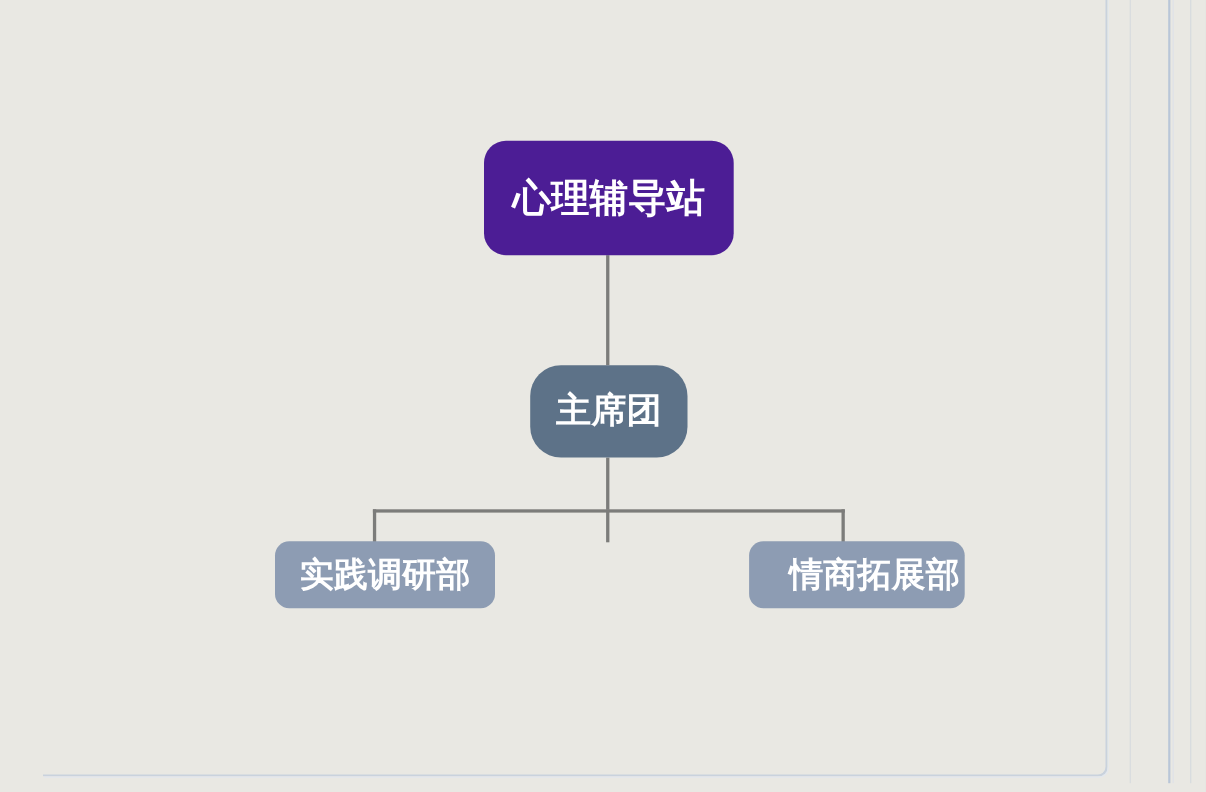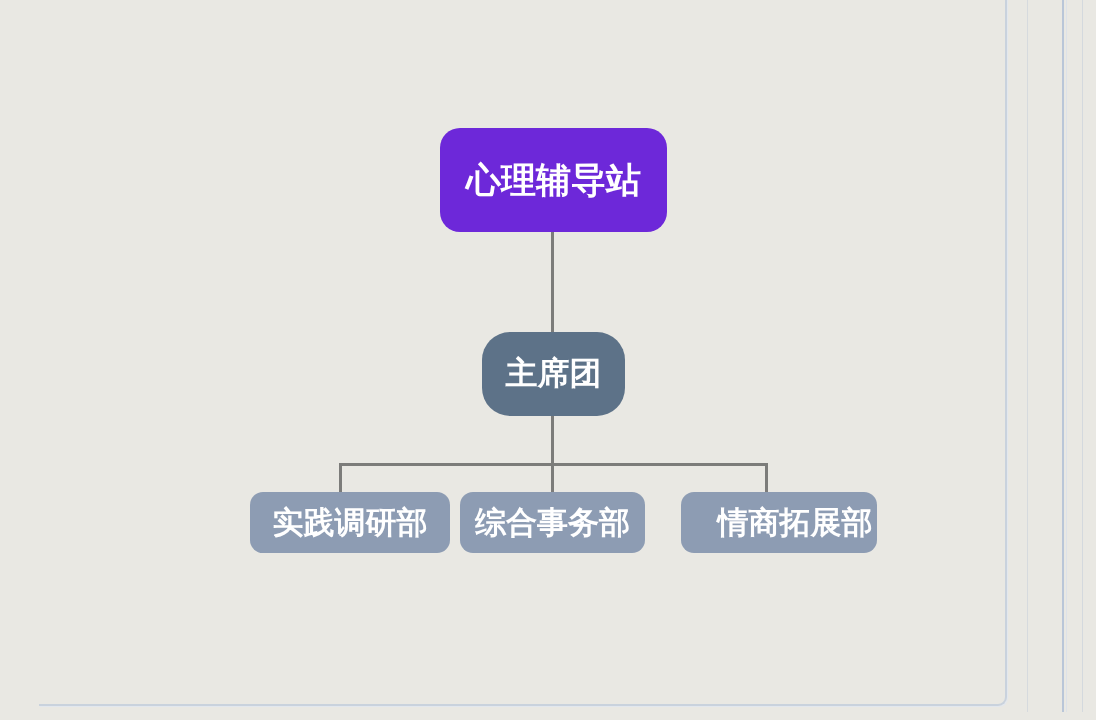--- a/index.html
+++ b/index.html
@@ -45,21 +45,21 @@
     justify-content: center;
     color: #ffffff;
     font-weight: 700;
     text-align: center;
     box-sizing: border-box;
     cursor: default;
   }
   .node-root {
     left: 440px; top: 128px;
     width: 227px; height: 104px;
-    background: #6d28d9;
+    background: #4c1d95;
     border-radius: 20px;
     font-size: 35px;
   }
   .node-middle {
     left: 482px; top: 332px;
     width: 143px; height: 84px;
     background: #5d7288;
     border-radius: 28px;
     font-size: 32px;
   }
@@ -109,21 +109,18 @@
   </div>
 
   <div class="node node-middle">
     <span>主席团</span>
   </div>
 
   <div class="node node-child node-child-1">
     <span>实践调研部</span>
   </div>
 
-  <div class="node node-child node-child-2">
-    <span>综合事务部</span>
-  </div>
 
   <div class="node node-child node-child-3">
     <span>情商拓展部</span>
   </div>
 
 </div>
 
 </body></html>

